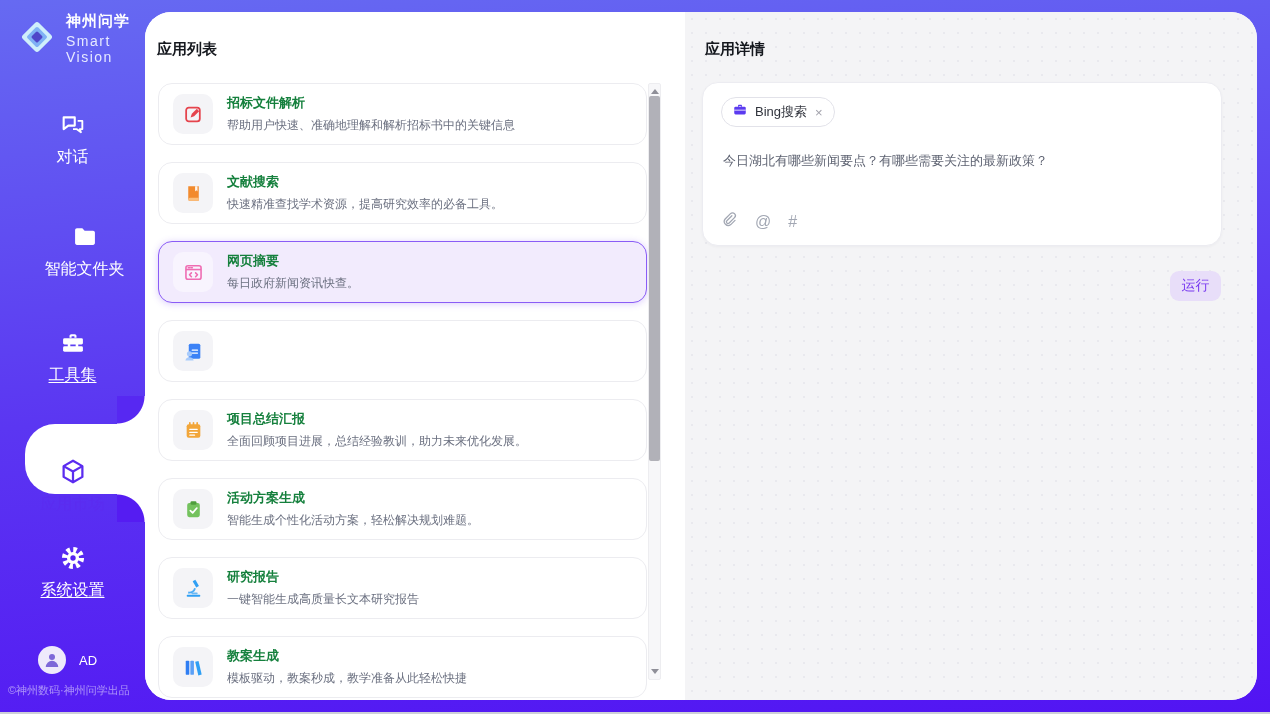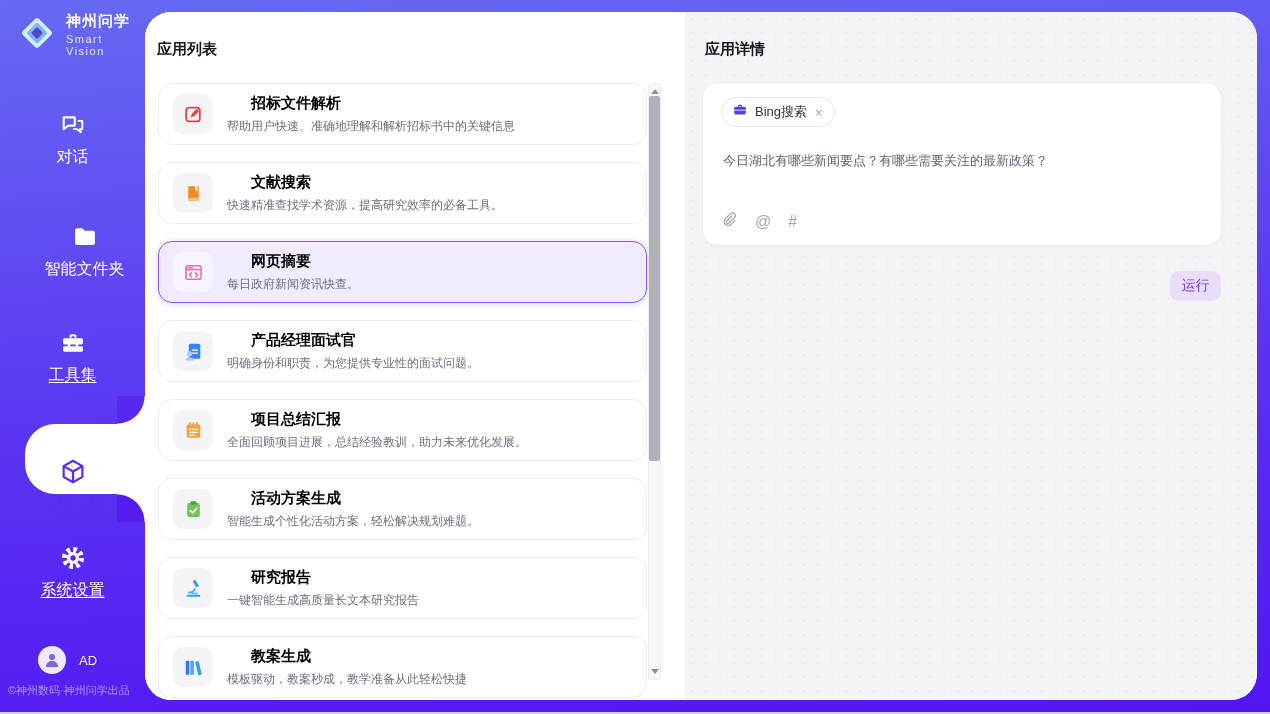--- a/index.html
+++ b/index.html
@@ -6,21 +6,21 @@
   html,body { width:1270px; height:714px; overflow:hidden; }
   body {
     font-family:"Liberation Sans","DejaVu Sans",sans-serif;
     position:relative;
     background:linear-gradient(175deg,#666AF2 0%,#5B36F2 52%,#5214F3 100%);
   }
   
   .sidebar { position:absolute; left:0; top:0; width:145px; height:714px; z-index:3; }
   .logo { position:absolute; left:18px; top:12px; display:flex; align-items:center; gap:10px; }
   .logo-text .t1 { color:#fff; font-size:15px; font-weight:bold; letter-spacing:1px; }
-  .logo-text .t2 { color:#e6e9ff; font-size:11px; letter-spacing:1.5px; margin-top:2px; }
+  .logo-text .t2 { color:#e6e9ff; font-size:14px; letter-spacing:1.5px; margin-top:2px; }
   .nav-item { position:absolute; left:0; width:145px; text-align:center; color:#fff; cursor:pointer; z-index:4; }
   .nav-item .nav-ico { display:flex; justify-content:center; align-items:center; height:30px; }
   .nav-item .nav-label { display:block; font-size:16px; margin-top:7px; }
   .nav-item.underlined .nav-label { text-decoration:underline; text-underline-offset:2px; }
   .nav-chat { top:110px; } .nav-folder { top:222px;padding-left:24px; } .nav-tools { top:328px; }
   .nav-market { top:457px; color:#5B2CF0; } .nav-settings { top:543px; }
   .market-bubble { position:absolute; left:25px; top:424px; width:120px; height:70px;
     background:#fff; border-radius:30px 0 0 30px; z-index:3; }
   .market-bubble::before { content:""; position:absolute; right:0; top:-28px; width:28px; height:28px;
     background:radial-gradient(circle at 0 0,#5728F2 27px,#fff 28px); }
@@ -34,21 +34,21 @@
   .shell { position:absolute; left:145px; top:12px; right:13px; bottom:14px;
     background:#fff; border-radius:26px; display:flex; overflow:hidden; z-index:2; }
   .list-pane { position:relative; width:540px; height:100%; background:#fff; }
   .pane-title { position:absolute; left:12px; top:28px; font-size:15px; font-weight:bold; color:#15181E; }
   .cards { position:absolute; left:13px; top:71px; width:489px; bottom:0; display:flex; flex-direction:column; gap:17px; }
   .card { flex:0 0 62px; display:flex; align-items:center; gap:14px; padding-left:14px;
     background:#fff; border:1px solid #ECECF0; border-radius:14px; cursor:pointer; }
   .card.selected { background:#F2EBFD; border:1px solid #8A5CF6; box-shadow:0 1px 7px rgba(124,77,240,.28); }
   .tile { width:40px; height:40px; border-radius:10px; background:#F4F4F7; display:flex; align-items:center; justify-content:center; flex:none; }
   .card.selected .tile { background:#F8F4FE; }
-  .card-name { font-size:15px; font-weight:bold; color:#000000;margin-left:24px; }
+  .card-name { font-size:13px; font-weight:bold; color:#15803d; }
   .card-desc { font-size:12px; color:#6B7080; margin-top:5px; }
   
   .scrollbar { position:absolute; left:503px; top:71px; width:13px; height:597px;
     background:#F7F7F9; border:1px solid #EDEDF0; border-radius:2px; }
   .sb-up,.sb-down { position:absolute; left:2px; width:0; height:0;
     border-left:4px solid transparent; border-right:4px solid transparent; }
   .sb-up { top:5px; border-bottom:5px solid #8F8F98; }
   .sb-down { bottom:5px; border-top:5px solid #8F8F98; }
   .sb-thumb { position:absolute; left:0; top:12px; width:11px; height:365px; background:#B1B1B8; border-radius:2px; }
   
@@ -207,24 +207,20 @@
 
       <div class="card">
         <span class="tile">
           <svg viewBox="0 0 20 20" width="21" height="21">
             <rect x="5.5" y="2.5" width="11" height="14.5" rx="1.6" fill="#3B82F6"></rect>
             <path d="M8.8 8.8h5M8.8 11.5h5" stroke="#fff" stroke-width="1.2" stroke-linecap="round"></path>
             <circle cx="6.2" cy="12.2" r="2.5" fill="#A8CBFB"></circle>
             <path d="M2.3 18.6a4 4 0 0 1 7.8 0z" fill="#A8CBFB"></path>
           </svg>
         </span>
-        <span>
-          <span class="card-name" style="display:block">产品经理面试官</span>
-          <span class="card-desc" style="display:block">明确身份和职责，为您提供专业性的面试问题。</span>
-        </span>
       </div>
 
       <div class="card">
         <span class="tile">
           <svg viewBox="0 0 20 20" width="21" height="21">
             <rect x="3.5" y="4" width="13" height="13" rx="2" fill="#F2A63A"></rect>
             <path d="M6.5 2.6v3M10 2.6v3M13.5 2.6v3" stroke="#F2A63A" stroke-width="1.6" stroke-linecap="round"></path>
             <path d="M6.5 9h7M6.5 11.8h7M6.5 14.5h4.5" stroke="#fff" stroke-width="1.2" stroke-linecap="round"></path>
           </svg>
         </span>

